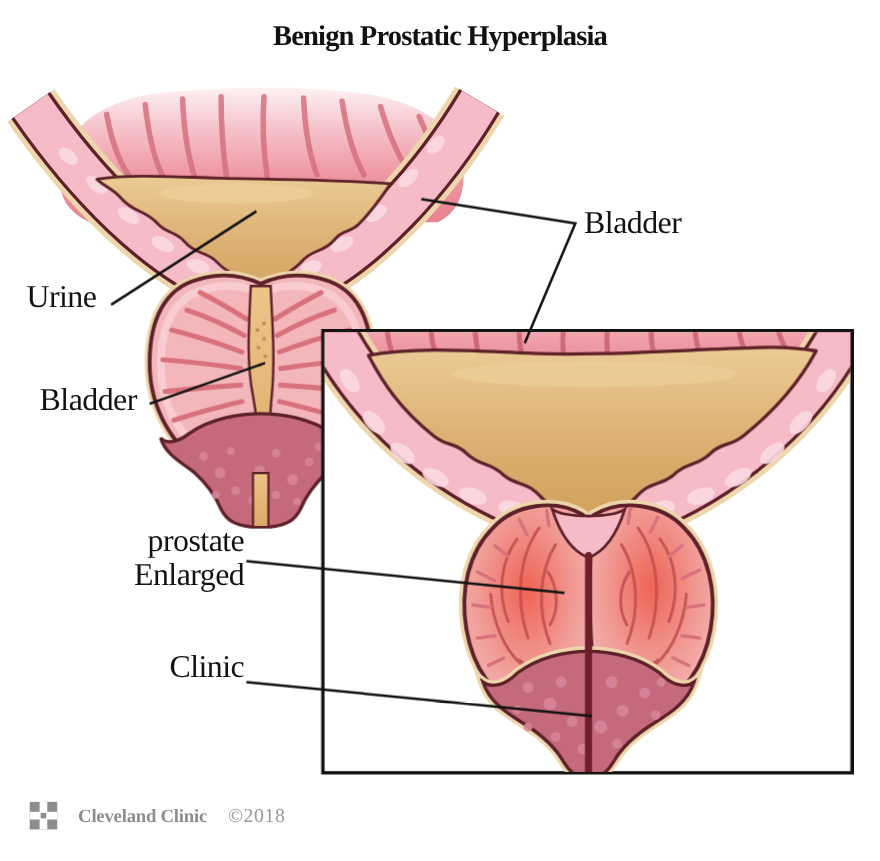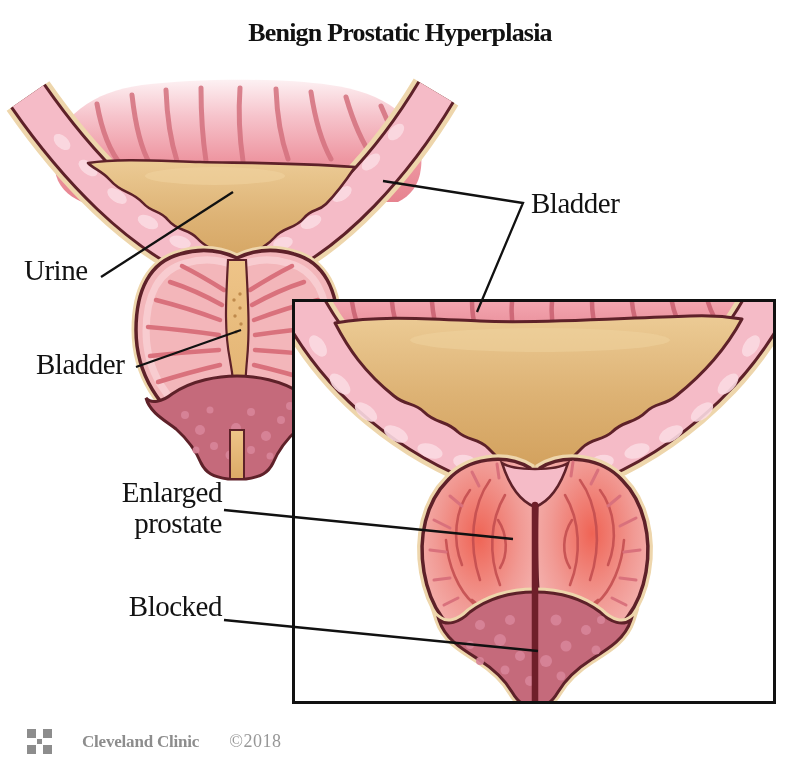--- a/index.html
+++ b/index.html
@@ -3,21 +3,21 @@
 <meta charset="utf-8">
 <style>
   html,body{margin:0;padding:0;background:#ffffff;}
   .canvas{position:relative;width:800px;height:783px;background:#ffffff;overflow:hidden;
           font-family:Liberation Serif, serif;color:#121212;}
   .art{position:absolute;left:0;top:0;}
   .lbl{position:absolute;font-size:29px;letter-spacing:-0.5px;line-height:31px;color:#121212;white-space:nowrap;}
   .lbl.right{text-align:right;}
   .title{position:absolute;left:0;right:0;top:18px;text-align:center;
          font-size:26px;font-weight:bold;letter-spacing:-0.8px;color:#111;}
-  .footer{position:absolute;left:27px;top:729px;display:flex;align-items:center;gap:30px;}
+  .footer{position:absolute;left:27px;top:729px;display:flex;align-items:center;gap:19px;}
   .cc-mark{position:relative;width:25px;height:25px;background:#8d8d8d;flex:0 0 auto;}
   .cc-mark::before{content:"";position:absolute;left:9px;top:0;width:7px;height:25px;background:#fff;}
   .cc-mark::after{content:"";position:absolute;top:9px;left:0;height:7px;width:25px;background:#fff;}
   .cc-center{position:absolute;left:10px;top:10px;width:5px;height:5px;background:#8d8d8d;z-index:2;}
   .brand{font-size:17px;font-weight:bold;color:#8d8d8d;letter-spacing:-0.2px;}
   .copyright{font-size:18px;color:#979797;letter-spacing:0.5px;}
 </style>
 </head>
 <body>
 
@@ -326,26 +326,26 @@
 
   <div class="title">Benign Prostatic Hyperplasia</div>
 
   <div class="lbl" style="left:24px;top:255px;">Urine</div>
 
   <div class="lbl" style="left:36px;top:349px;">Bladder</div>
 
   <div class="lbl" style="left:531px;top:188px;">Bladder</div>
 
   <div class="lbl right" style="left:22px;width:200px;top:477px;">
+    <div>prostate</div>
     <div>Enlarged</div>
-    <div>prostate</div>
   </div>
 
   <div class="lbl right" style="left:22px;width:200px;top:591px;">
-    <div>Blocked</div>
+    <div>Clinic</div>
   </div>
 
   <div class="footer">
     <div class="cc-mark">
       <div class="cc-center"></div>
     </div>
     <div class="brand">Cleveland Clinic</div>
     <div class="copyright">©2018</div>
   </div>
 

